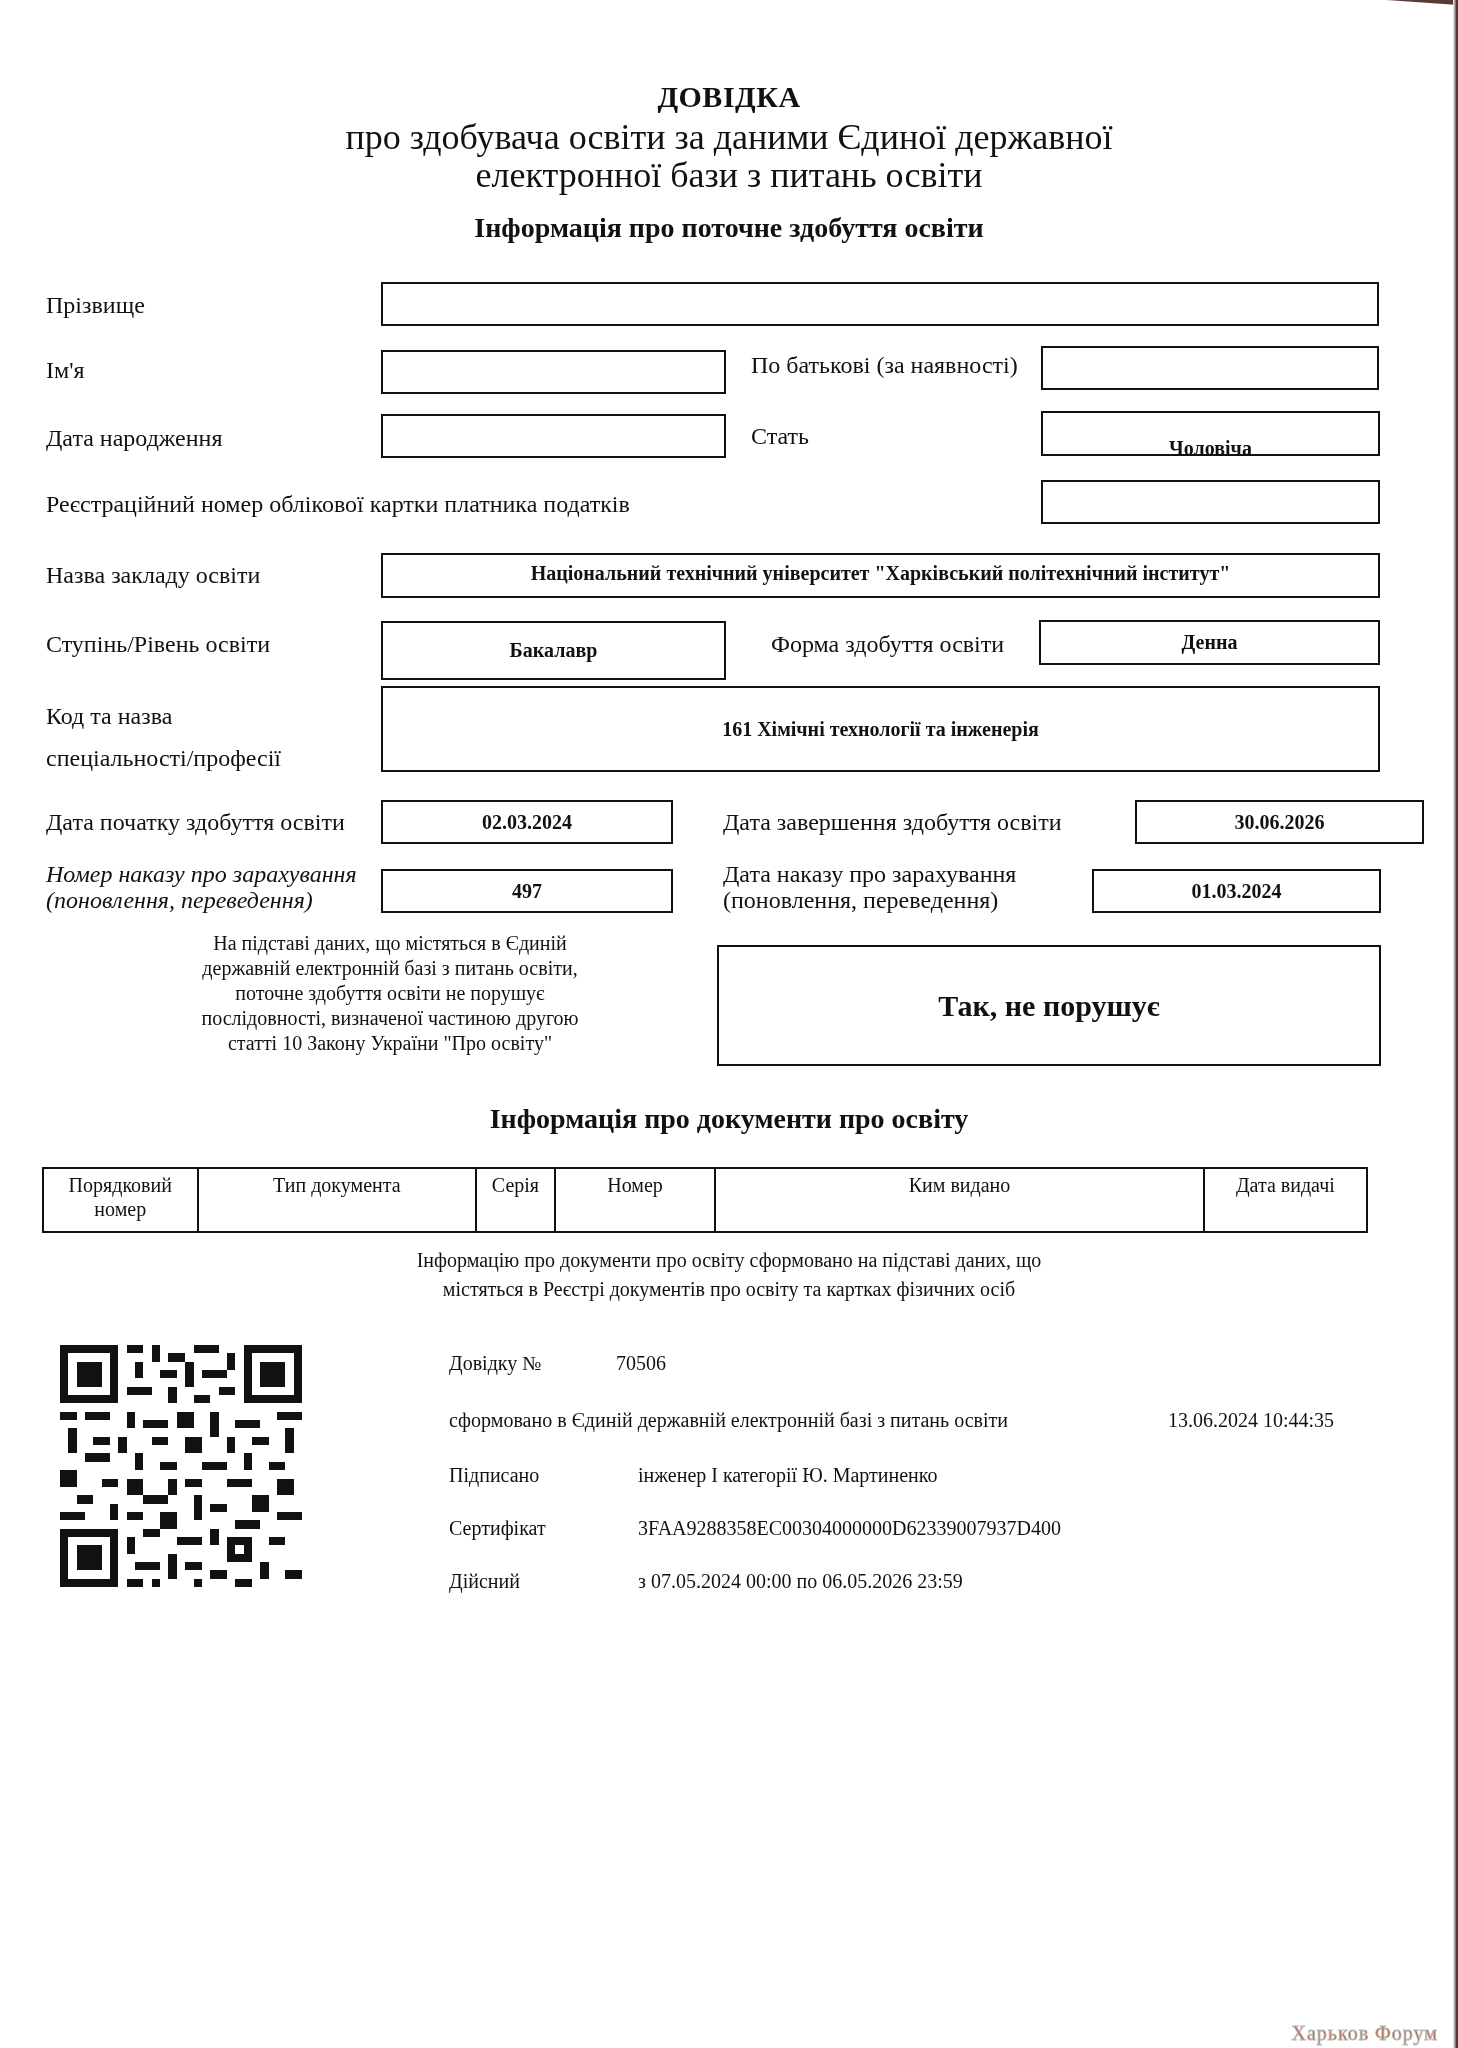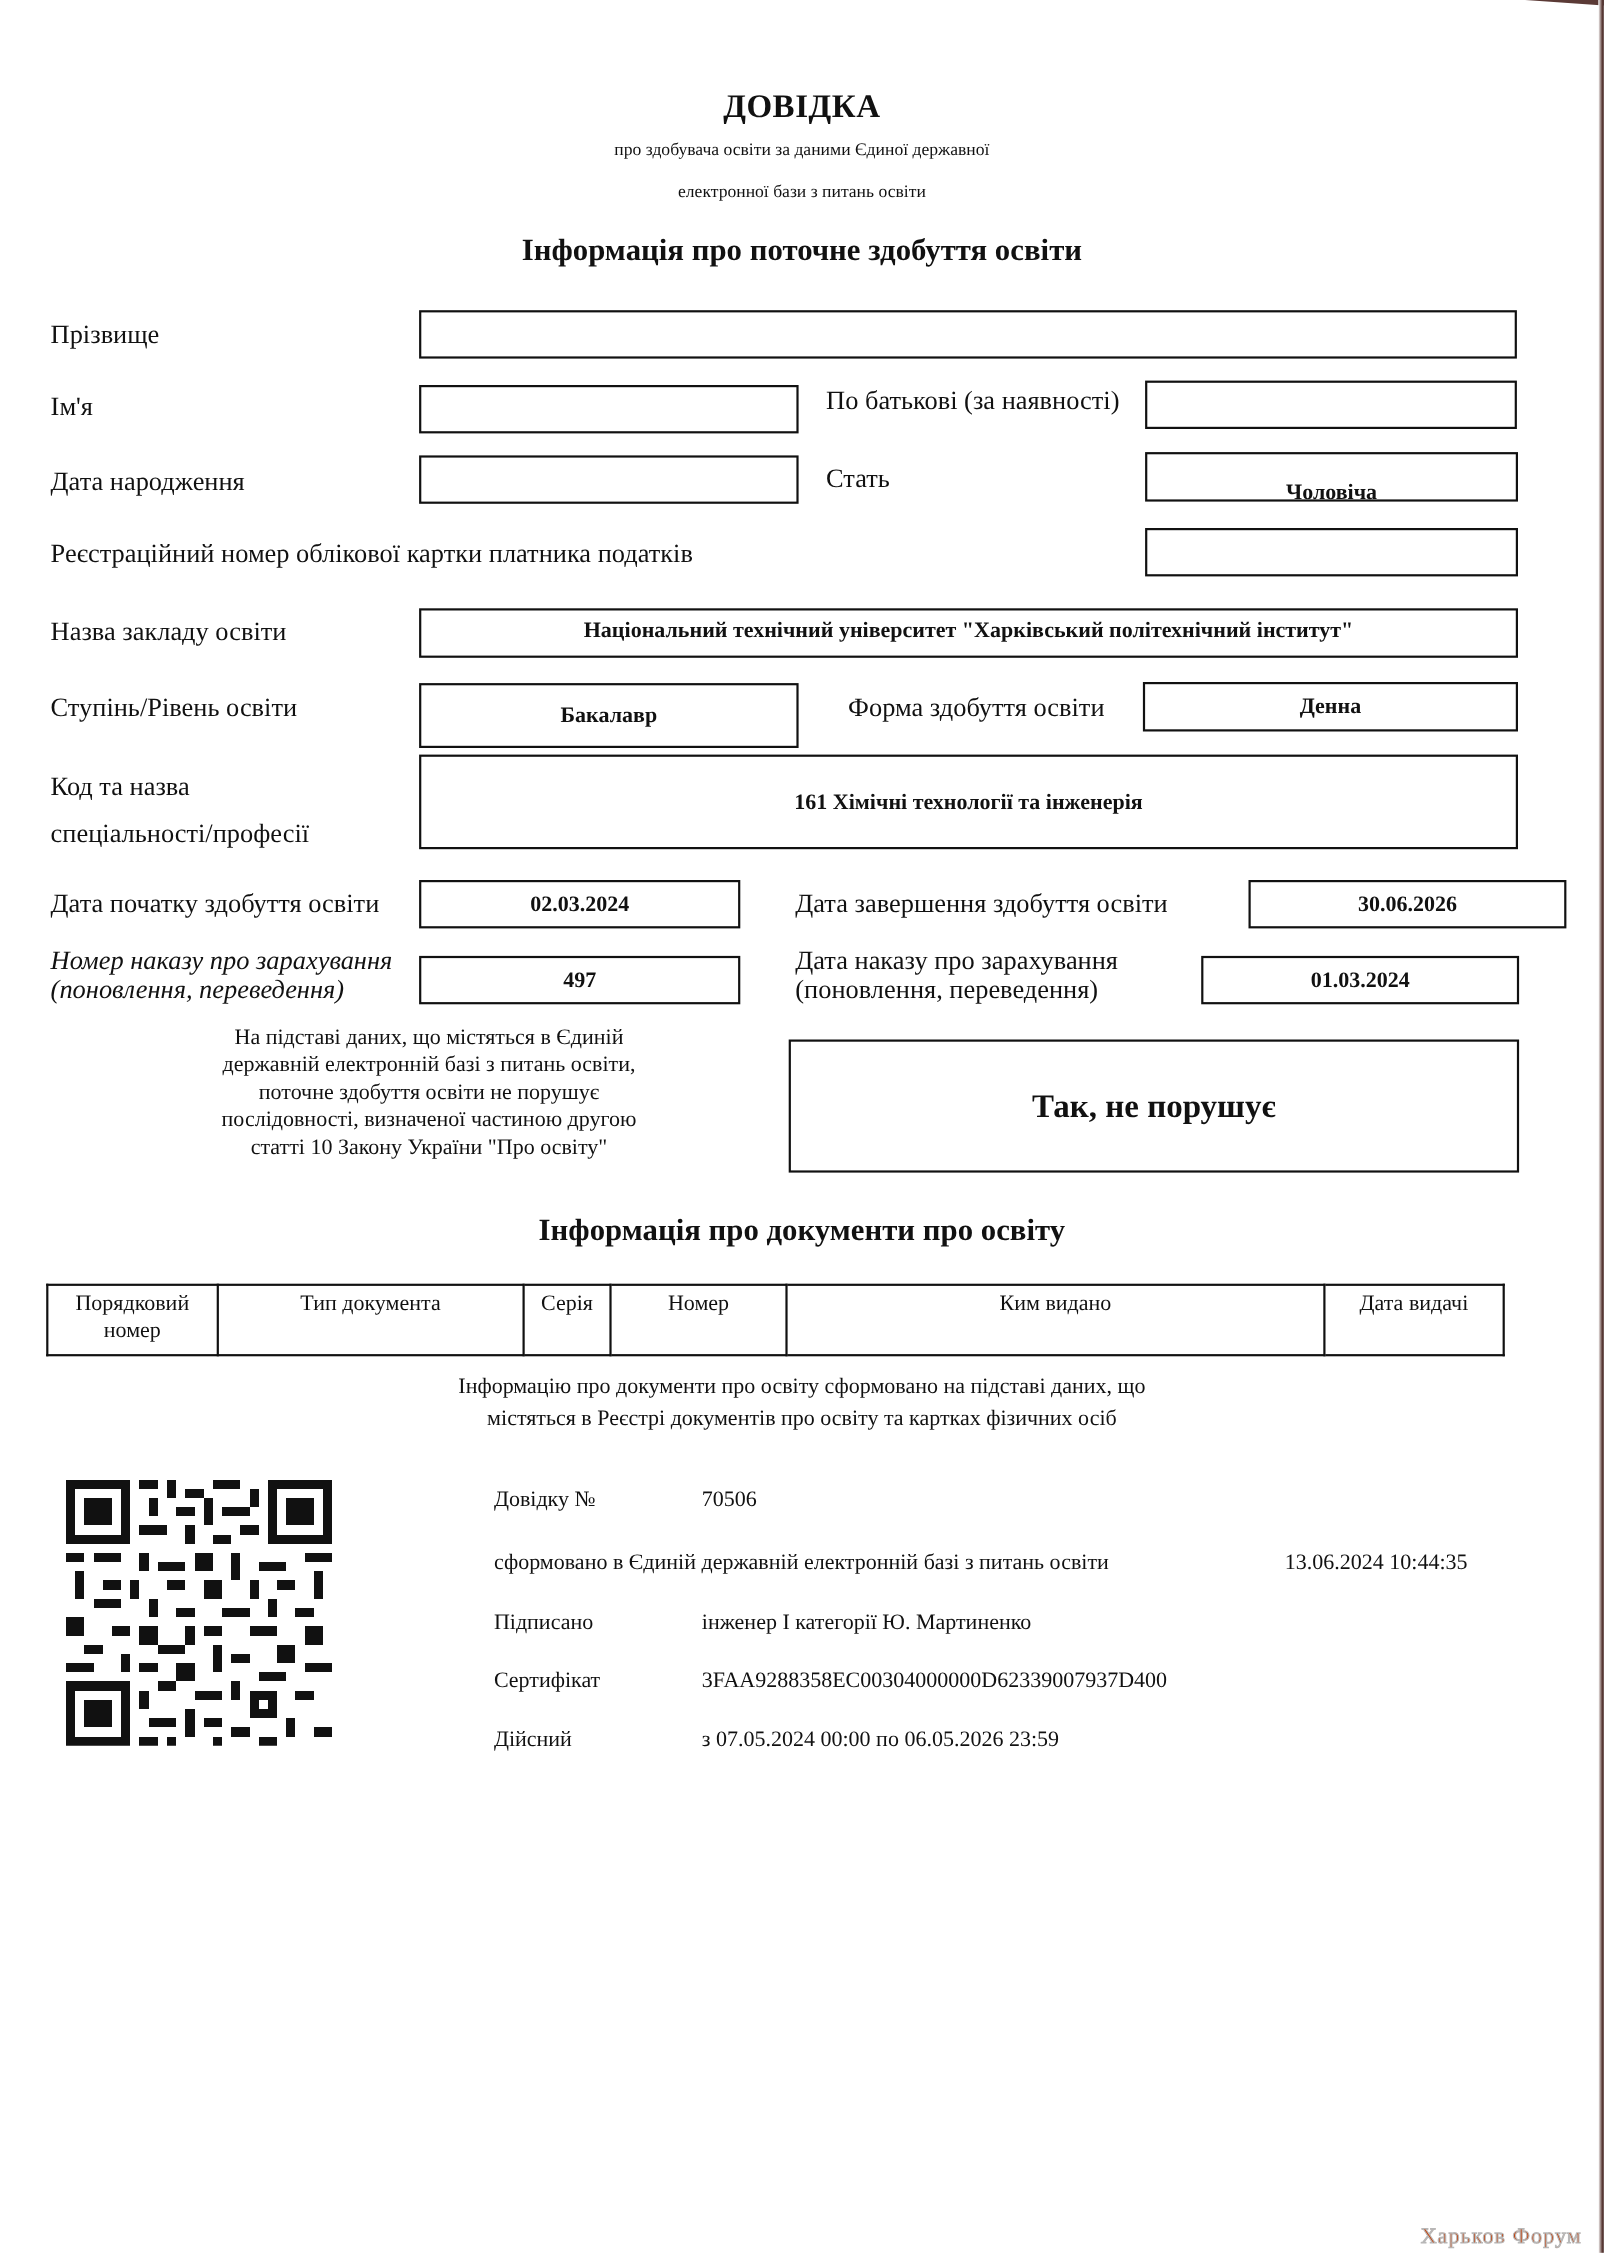--- a/index.html
+++ b/index.html
@@ -15,21 +15,21 @@
       position: absolute; right: 0; top: 0; width: 120px; height: 5px;
       background: #5b3a36; transform: skewY(4deg); transform-origin: right top;
     }
     .abs { position: absolute; }
     .title {
       left: 0; width: 1458px; top: 80px; text-align: center;
       font-size: 30px; font-weight: bold; letter-spacing: 0.5px;
     }
     .subtitle {
       left: 0; width: 1458px; top: 118px; text-align: center;
-      font-size: 16px; line-height: 38px;
+      font-size: 36px; line-height: 38px;
     }
     .section-title {
       left: 0; width: 1458px; text-align: center; font-size: 28px; font-weight: bold;
     }
     .label { font-size: 24px; line-height: 26px; }
     .box {
       position: absolute; border: 2px solid #111; box-sizing: border-box;
       display: flex; align-items: center; justify-content: center;
       font-size: 20px; font-weight: bold; text-align: center; background: #fff;
     }
@@ -219,21 +219,21 @@
       <rect x="24" y="26" width="1" height="2"></rect>
       <rect x="27" y="27" width="2" height="1"></rect>
     <rect x="8" y="28" width="2" height="1"></rect>
       <rect x="11" y="28" width="1" height="1"></rect>
       <rect x="16" y="28" width="1" height="1"></rect>
       <rect x="21" y="28" width="2" height="1"></rect>
   </g>
 </svg>
 
 <div class="abs meta-label" style="left:449px; top:1352px;">Довідку №</div>
-<div class="abs meta-value" style="left:638px; top:1352px;">70506</div>
+<div class="abs meta-value" style="left:616px; top:1352px;">70506</div>
 
 <div class="abs meta-label" style="left:449px; top:1409px;">сформовано в Єдиній державній електронній базі з питань освіти</div>
 <div class="abs meta-value" style="left:1168px; top:1409px;">13.06.2024 10:44:35</div>
 
 <div class="abs meta-label" style="left:449px; top:1464px;">Підписано</div>
 <div class="abs meta-value" style="left:638px; top:1464px;">інженер I категорії Ю. Мартиненко</div>
 
 <div class="abs meta-label" style="left:449px; top:1517px;">Сертифікат</div>
 <div class="abs meta-value" style="left:638px; top:1517px;">3FAA9288358EC00304000000D62339007937D400</div>
 

